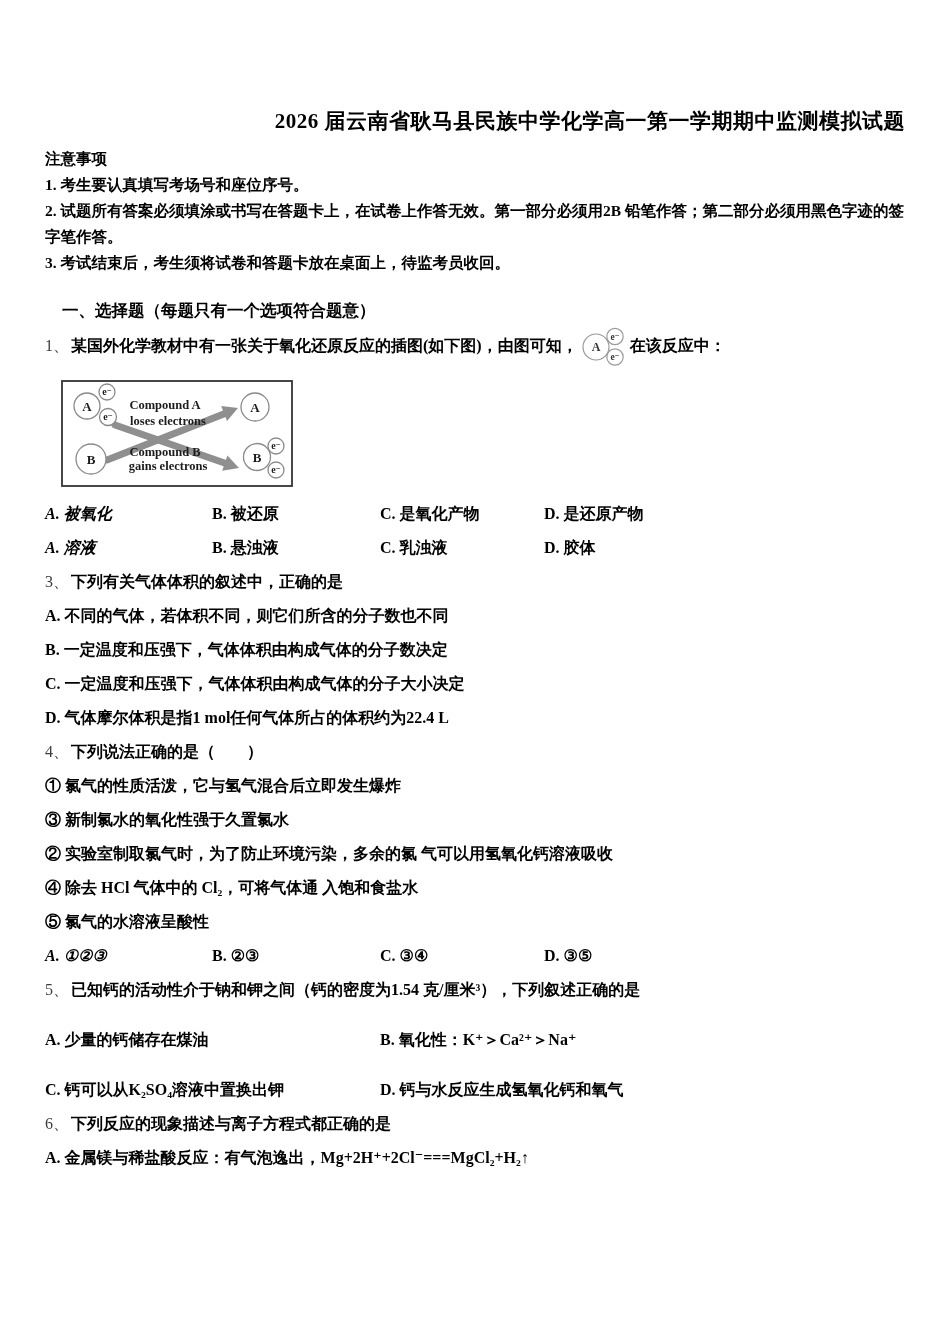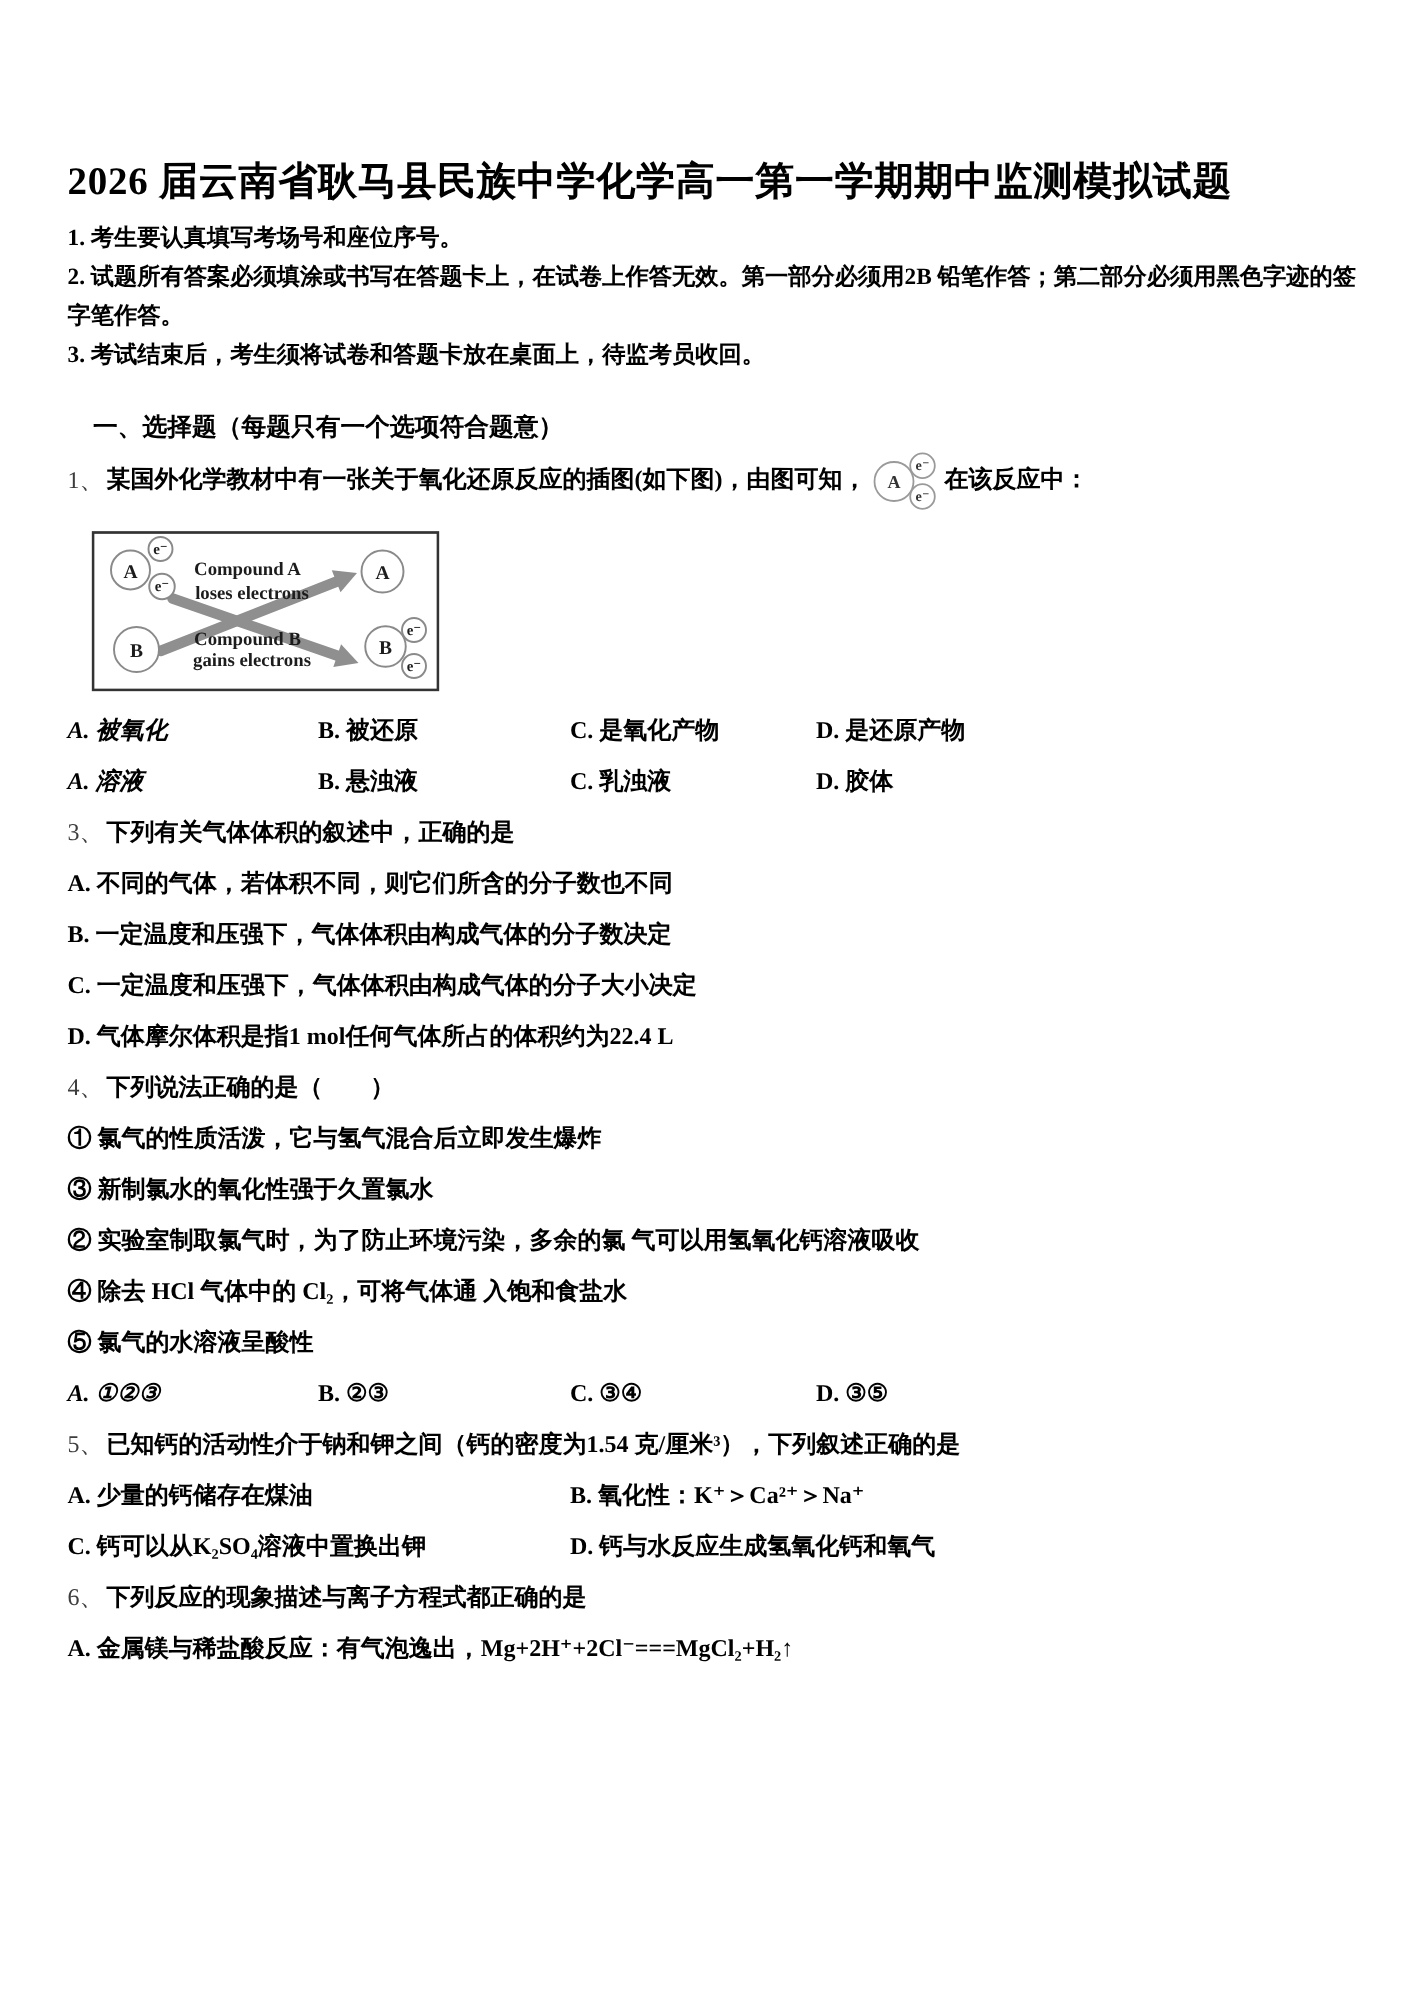--- a/index.html
+++ b/index.html
@@ -2,54 +2,55 @@
 <html><head>
 <meta charset="utf-8">
 <style>
   html,body{margin:0;padding:0;background:#ffffff;}
   .page{
     width:950px;height:1344px;box-sizing:border-box;background:#fff;
     padding:106px 45px 0 45px;overflow:hidden;
     font-family:"Liberation Serif","DejaVu Serif",serif;color:#000;
   }
   h1.title{
-    margin:0 0 10px 0;text-align:left;font-size:26px;line-height:30px;
+    margin:0 0 10px 0;text-align:right;font-size:21px;line-height:30px;
     font-weight:700;letter-spacing:0.5px;
   }
   .notice p{margin:0;font-size:15.5px;line-height:26px;font-weight:700;}
   .notice .nh{font-weight:700;}
   h2.section{
     margin:20px 0 0 17px;font-size:16.5px;line-height:30px;font-weight:700;
   }
   .questions{font-size:16px;font-weight:700;}
   .line{margin:0;line-height:34px;font-weight:700;}
   .qnum{font-weight:400;color:#3d3d3d;padding-right:2px;}
   .q1stem .inline-atom{vertical-align:middle;margin:0 2px;}
   figure.redox-fig{margin:12px 0 10px 16px;padding:0;line-height:0;}
   .opts4 .c{display:inline-block;font-weight:700;}
   .opts4 .c0{width:167px;font-style:italic;}
   .opts4 .c1{width:168px;}
   .opts4 .c2{width:164px;}
   .opts2 .c{display:inline-block;font-weight:700;}
-  .opts2 .c0{width:335px;}
+  .opts2 .c0{width:335px;margin-top:16px;}
   
   .fig-cap{font-family:"Liberation Serif","DejaVu Serif",serif;font-size:12.5px;fill:#1c1c1c;}
   .fig-label{font-family:"Liberation Serif","DejaVu Serif",serif;font-size:13px;fill:#1c1c1c;}
   .fig-e{font-family:"Liberation Serif","DejaVu Serif",serif;font-size:10px;fill:#1c1c1c;}
   .atom-label{font-family:"Liberation Serif","DejaVu Serif",serif;font-size:12px;fill:#333;}
   .atom-e{font-family:"Liberation Serif","DejaVu Serif",serif;font-size:9.5px;fill:#333;}
 </style>
 </head>
 <body>
 
 <div class="page">
 
   <h1 class="title">2026 届云南省耿马县民族中学化学高一第一学期期中监测模拟试题</h1>
 
   <div class="notice">
+    <p class="nh">注意事项</p>
     <p class="note">1. 考生要认真填写考场号和座位序号。</p>
     <p class="note">2. 试题所有答案必须填涂或书写在答题卡上，在试卷上作答无效。第一部分必须用2B 铅笔作答；第二部分必须用黑色字迹的签字笔作答。</p>
     <p class="note">3. 考试结束后，考生须将试卷和答题卡放在桌面上，待监考员收回。</p>
   </div>
 
   <h2 class="section">一、选择题（每题只有一个选项符合题意）</h2>
 
   <div class="questions">
 
     <div class="q">

